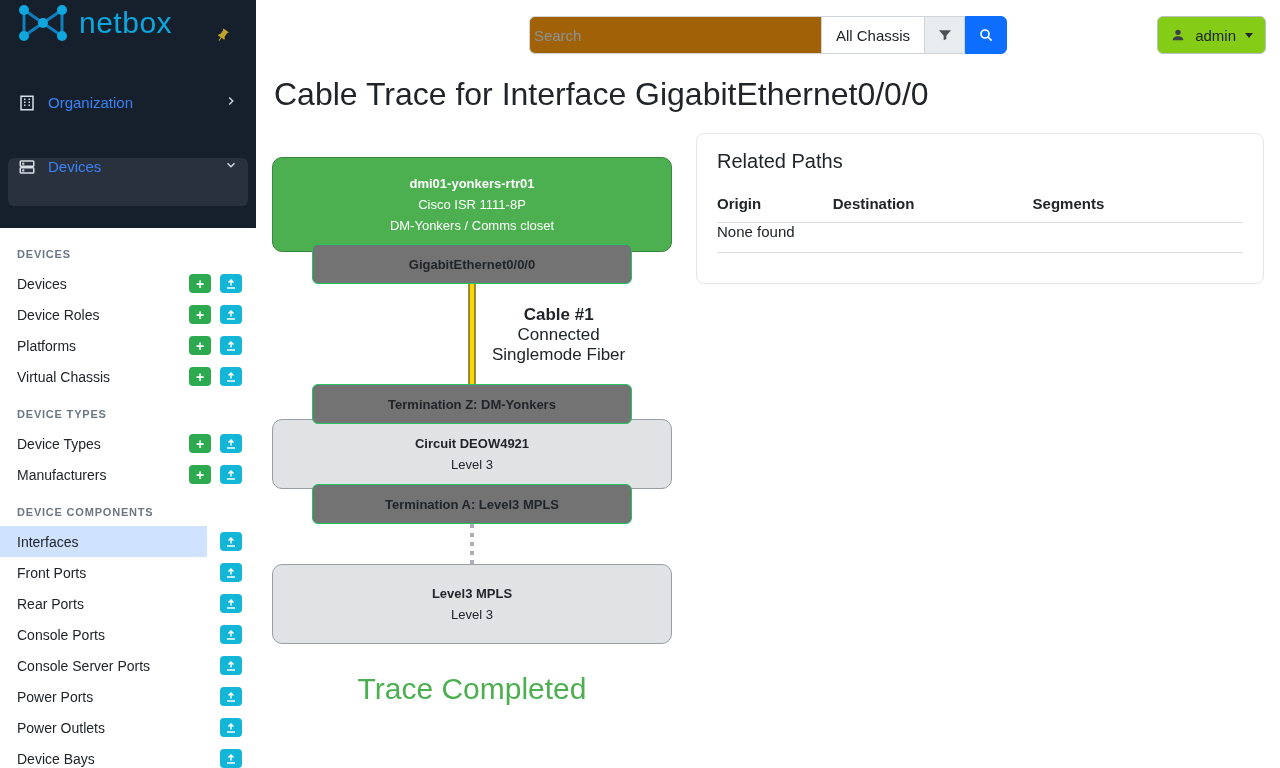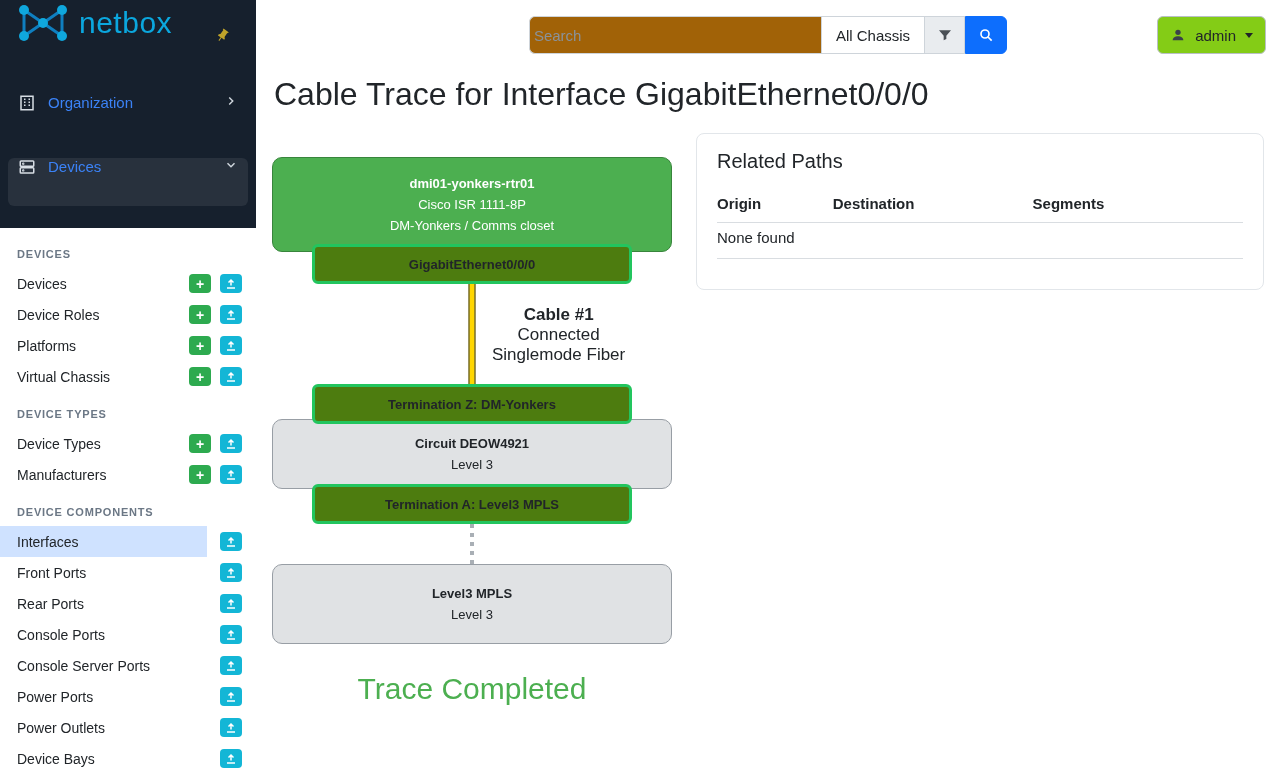--- a/index.html
+++ b/index.html
@@ -41,21 +41,21 @@
   .caret { width: 0; height: 0; border-left: 4.5px solid transparent; border-right: 4.5px solid transparent; border-top: 5px solid #212529; }
 
   .page-title { font-size: 32px; font-weight: 400; color: #212529; padding: 6px 16px 0 18px; }
 
   .content { display: flex; align-items: flex-start; padding: 0 16px; margin-top: 20px; }
   .trace-col { flex: 0 0 400px; width: 400px; margin-right: 24px; margin-top: 24px; }
 
   .tbox { text-align: center; font-size: 13px; display: flex; flex-direction: column; justify-content: center; align-items: center; cursor: pointer; }
   .tbox .t-title { font-weight: 700; }
   .big { width: 400px; border-radius: 10px; background: #e0e2e4; border: 1px solid #989ea5; position: relative; z-index: 1; }
-  .small { width: 320px; height: 40px; margin: 0 auto; border-radius: 6px; background: #4d7c0f; border: 3px solid #22c55e; position: relative; z-index: 2; font-weight: 700; }
+  .small { width: 320px; height: 40px; margin: 0 auto; border-radius: 6px; background: #737373; border: 1px solid #22c55e; position: relative; z-index: 2; font-weight: 700; }
   .device-box { height: 95px; background: #4caf50; border-color: #38853c; color: #ffffff; gap: 6px; }
   .iface-box { margin-top: -8px; }
   .cable-seg { height: 100px; position: relative; z-index: 0; }
   .cable-line { position: absolute; left: 50%; transform: translateX(-50%); top: 0; bottom: 0; width: 7px; background: #ffd600; border-left: 1.5px solid #33383d; border-right: 1.5px solid #33383d; }
   .cable-label { position: absolute; left: calc(50% + 20px); top: 21px; text-align: center; font-size: 17px; line-height: 20px; cursor: pointer; }
   .cable-label .t-title { font-weight: 700; }
   .circuit-box { height: 70px; margin-top: -5px; gap: 6px; }
   .ta-box { margin-top: -5px; }
   .dash-seg { height: 40px; width: 4px; margin: 0 auto; background: repeating-linear-gradient(to bottom, #a9afb5 0 4px, transparent 4px 9px); }
   .pn-box { height: 80px; gap: 6px; }
@@ -64,21 +64,21 @@
   .download-btn { display: inline-flex; align-items: center; gap: 8px; border: 1px solid #0d6efd; color: #0d6efd; background: #fff; border-radius: 6px; padding: 6px 13px; font-size: 15px; font-family: inherit; cursor: pointer; }
   .trace-status { margin-top: 28px; text-align: center; font-size: 30px; font-weight: 500; color: #4caf50; }
 
   .card { flex: 1; border: 1px solid #e2e6ea; border-radius: 8px; background: #fff; }
   .card-title { padding: 16px 20px 12px; font-size: 20px; font-weight: 500; color: #212529; }
   .rp-table { width: calc(100% - 40px); margin: 2px 20px 0; border-collapse: collapse; }
   .rp-table th { text-align: left; font-size: 15px; font-weight: 700; padding: 8px 0 10px; border-bottom: 1px solid #d9dde1; color: #212529; }
   .rp-table th:nth-child(1) { width: 22%; }
   .rp-table th:nth-child(2) { width: 38%; }
   .rp-table th:nth-child(3) { width: 40%; }
-  .rp-table td { font-size: 15px; padding: 6px 0 12px; border-bottom: 1px solid #d9dde1; color: #212529; }
+  .rp-table td { font-size: 15px; padding: 0 0 12px; border-bottom: 1px solid #d9dde1; color: #212529; }
   .card-bottom-pad { height: 30px; }
 </style>
 </head>
 <body>
 
 <aside class="sidebar">
   <div class="sidebar-top">
     <div class="logo-row">
       <a class="logo-link">
         <svg width="58" height="46" viewBox="0 0 58 46">

